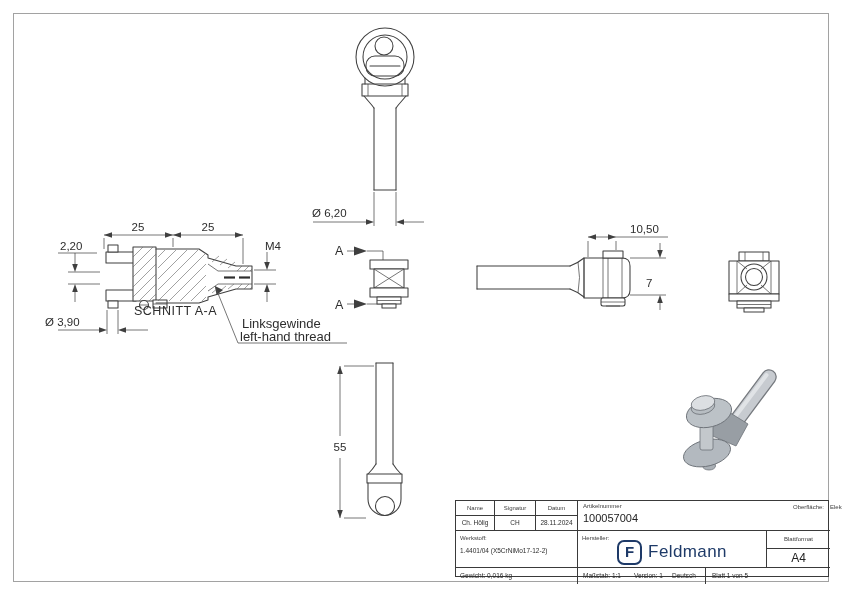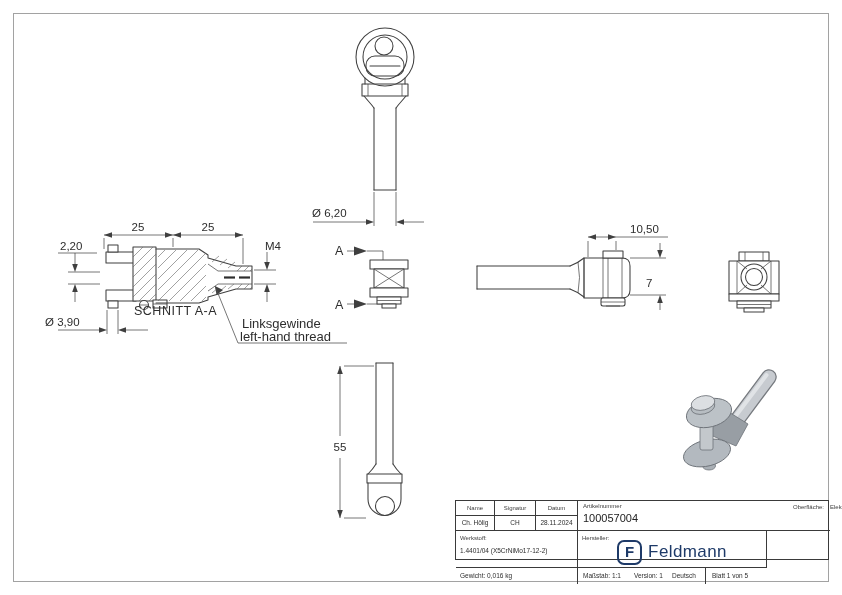--- a/index.html
+++ b/index.html
@@ -10,21 +10,21 @@
   .ol{fill:none;stroke:#3f3f3f;stroke-width:1.05;stroke-linejoin:round;stroke-linecap:round;}
   .olf{fill:#ffffff;stroke:#3f3f3f;stroke-width:1.05;stroke-linejoin:round;}
   .thin{fill:none;stroke:#4a4a4a;stroke-width:0.75;}
   .hatch line{stroke:#636363;stroke-width:0.6;}
   .arr{fill:#3f3f3f;stroke:none;}
   .dimtext{font-size:11.5px;fill:#2d2d2d;}
   .dimbig{font-size:12.5px;fill:#2d2d2d;}
   .notetext{font-size:13px;fill:#2d2d2d;}
   .bold-dash{stroke:#2d2d2d;stroke-width:2.2;}
   
-  .tblock{position:absolute;left:455px;top:500px;width:374px;height:60px;border:1px solid #3a3a3a;box-sizing:border-box;background:#fff;color:#2d2d2d;}
+  .tblock{position:absolute;left:455px;top:500px;width:374px;height:77px;border:1px solid #3a3a3a;box-sizing:border-box;background:#fff;color:#2d2d2d;}
   .cell{position:absolute;box-sizing:border-box;font-size:6.5px;line-height:1.1;}
   .br{border-right:1px solid #3a3a3a;}
   .bb{border-bottom:1px solid #3a3a3a;}
   .ctr{display:flex;align-items:center;justify-content:center;text-align:center;}
   .lbl{font-size:6px;color:#3c3c3c;}
   .artval{font-size:11px;color:#222;margin-top:1px;}
   .logo-row{position:absolute;left:0;top:0;width:100%;height:100%;display:flex;align-items:center;justify-content:center;gap:6px;padding-top:7px;box-sizing:border-box;}
   .logo-box{width:21px;height:21px;border:2.6px solid #1e3a68;border-radius:7px;display:flex;align-items:center;justify-content:center;flex:0 0 auto;}
   .logo-f{font-size:15px;font-weight:700;color:#1e3a68;transform:translateY(-0.5px);}
   .brandtxt{font-size:17px;font-weight:400;color:#1e3a68;letter-spacing:0.4px;}
@@ -293,20 +293,24 @@
     <div class="cell br bb" style="left:122px;top:30px;width:189px;height:37px;">
       <div style="position:absolute;left:4px;top:4px;" class="lbl">Hersteller:</div>
       <div class="logo-row">
         <div class="logo-box">
           <span class="logo-f">F</span>
         </div>
         <span class="brandtxt">Feldmann</span>
       </div>
     </div>
 
+    <div class="cell bb" style="left:311px;top:30px;width:63px;height:37px;">
+      <div class="ctr lbl" style="position:absolute;left:0;top:0;width:100%;height:18px;border-bottom:1px solid #3a3a3a;box-sizing:border-box;">Blattformat</div>
+      <div class="ctr fmt-val" style="position:absolute;left:0;top:18px;width:100%;height:19px;">A4</div>
+    </div>
 
     <div class="cell br" style="left:0;top:67px;width:122px;height:16px;">
       <div style="position:absolute;left:4px;top:4px;">Gewicht: 0,016 kg</div>
     </div>
     <div class="cell br" style="left:122px;top:67px;width:128px;height:16px;">
       <div style="position:absolute;left:5px;top:4px;">Maßstab: 1:1</div>
       <div style="position:absolute;left:56px;top:4px;">Version: 1</div>
       <div style="position:absolute;left:94px;top:4px;">Deutsch</div>
     </div>
     <div class="cell" style="left:250px;top:67px;width:124px;height:16px;">

